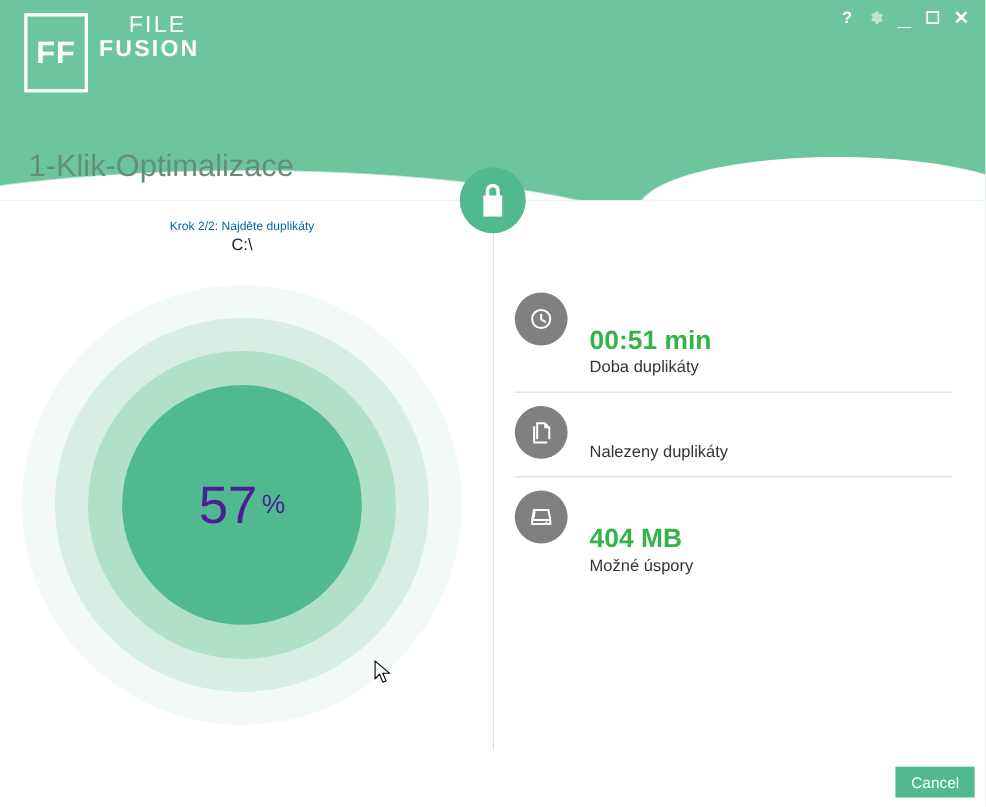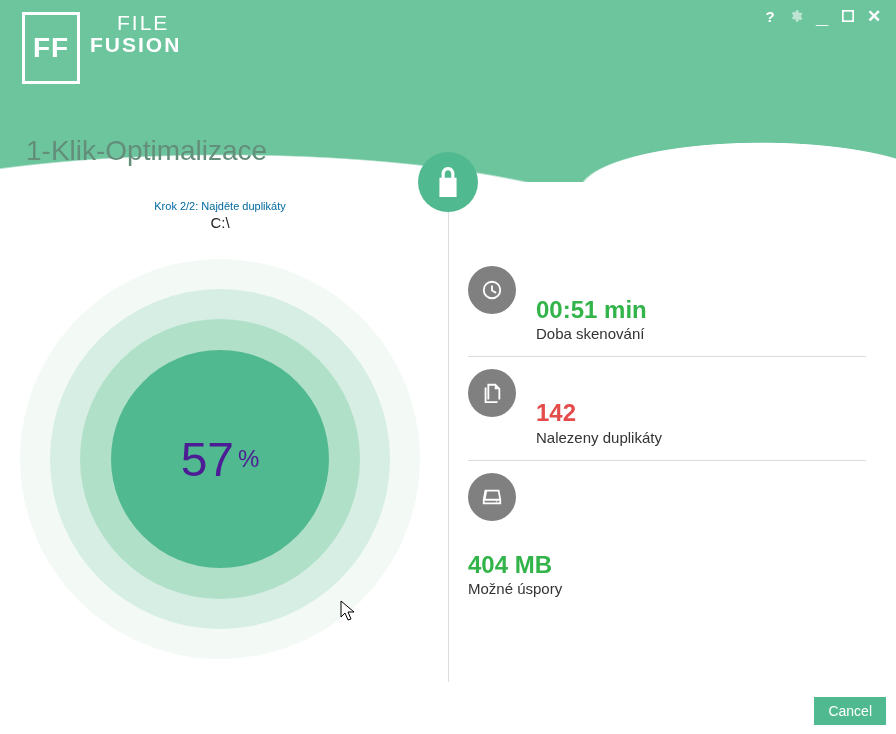--- a/index.html
+++ b/index.html
@@ -57,21 +57,21 @@
   .r4{width:218px;height:218px;background:var(--green);display:flex;align-items:center;justify-content:center;color:#4c1d95;}
   .pct{font-size:48px;font-weight:400;}
   .pct-sym{font-size:24px;margin-left:4px;}
 
   .cursor{position:absolute;top:418px;left:340px;pointer-events:none;}
   .cursor svg{width:16px;height:22px;}
 
   
   .right{flex:1;padding:72px 30px 0 28px;}
   .stat{display:flex;align-items:flex-start;padding:12px 0 14px 0;border-bottom:1px solid var(--divider);}
-  .stat:last-child{border-bottom:none;flex-direction:column;}
+  .stat:last-child{border-bottom:none;}
   .stat-icon{width:48px;height:48px;border-radius:50%;background:var(--gray-icon);display:flex;align-items:center;justify-content:center;margin-right:20px;flex-shrink:0;}
   .stat-icon svg{width:22px;height:22px;fill:#fff;}
   .stat-body{padding-top:0;margin-top:31px;}
   .stat-val{font-size:24px;font-weight:700;line-height:1.1;}
   .stat-val.green{color:var(--green-bright);}
   .stat-val.red{color:var(--red);}
   .stat-label{font-size:15px;color:#333;margin-top:2px;}
 
   
   .footer{position:absolute;left:0;right:0;bottom:0;height:46px;display:flex;justify-content:flex-end;align-items:center;padding:0 10px;margin-left:16px;}
@@ -145,32 +145,31 @@
     <div class="right">
 
       <div class="stat">
         <div class="stat-icon">
           <svg viewBox="0 0 24 24">
               <path d="M12 2a10 10 0 100 20 10 10 0 000-20zm0 2a8 8 0 110 16 8 8 0 010-16zm-1 3v6l5 3 1-1.7-4-2.3V7z"></path>
             </svg>
         </div>
         <div class="stat-body">
           <div class="stat-val green">00:51 min</div>
-          <div class="stat-label">Doba skenování</div>
+          <div class="stat-label">Doba duplikáty</div>
         </div>
       </div>
 
       <div class="stat">
         <div class="stat-icon">
           <svg viewBox="0 0 24 24">
               <path d="M7 2v17h14V7l-5-5H7zm2 2h6v4h4v11H9V4zM4 6v17h14v-2H6V6H4z"></path>
             </svg>
         </div>
         <div class="stat-body">
-          <div class="stat-val red">142</div>
           <div class="stat-label">Nalezeny duplikáty</div>
         </div>
       </div>
 
       <div class="stat">
         <div class="stat-icon">
           <svg viewBox="0 0 24 24">
               <path d="M4 4l-2 11v5h20v-5L20 4H4zm1.6 2h12.8l1.5 8H5.1l1.5-8zM4 16h16v2H4v-2zm13 .5a1 1 0 110 2 1 1 0 010-2z"></path>
             </svg>
         </div>

